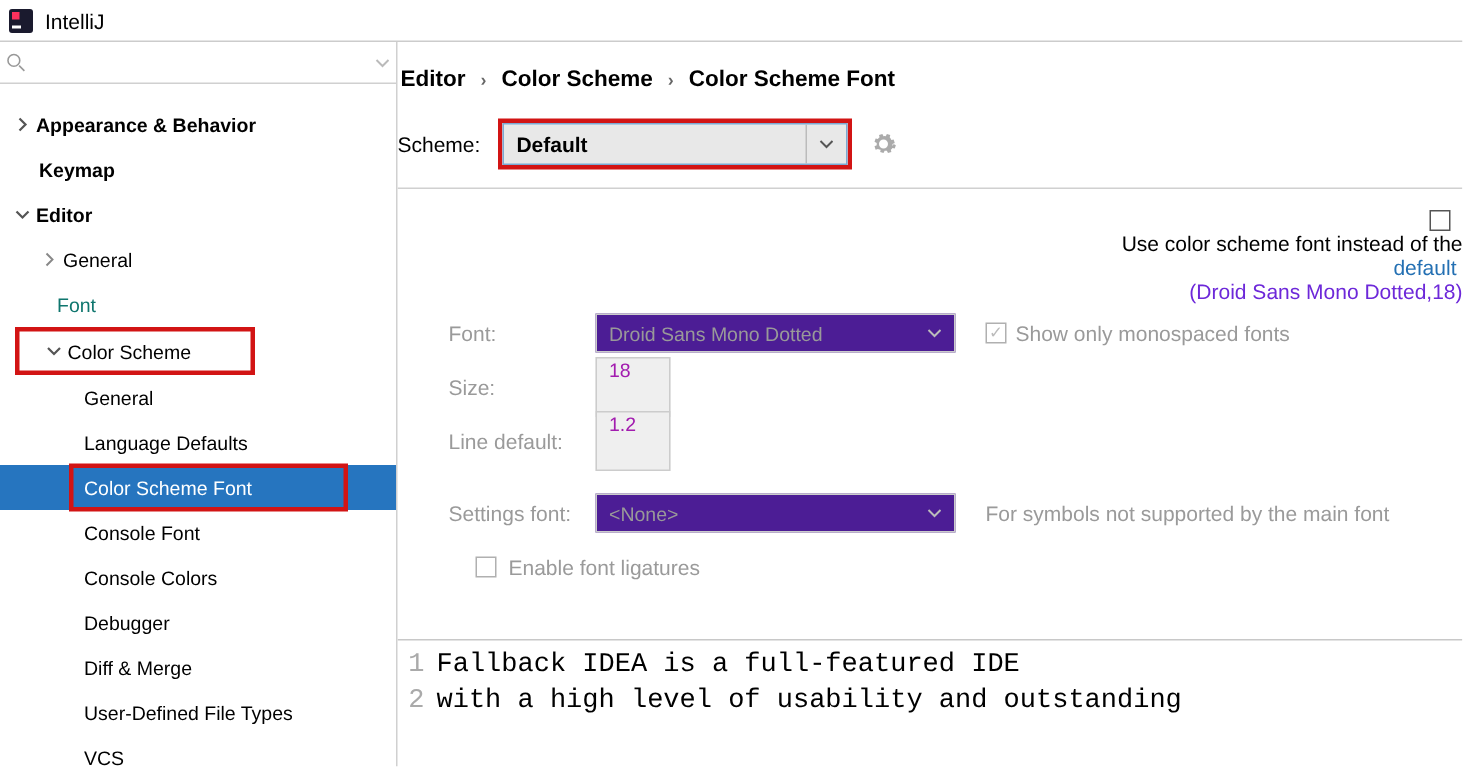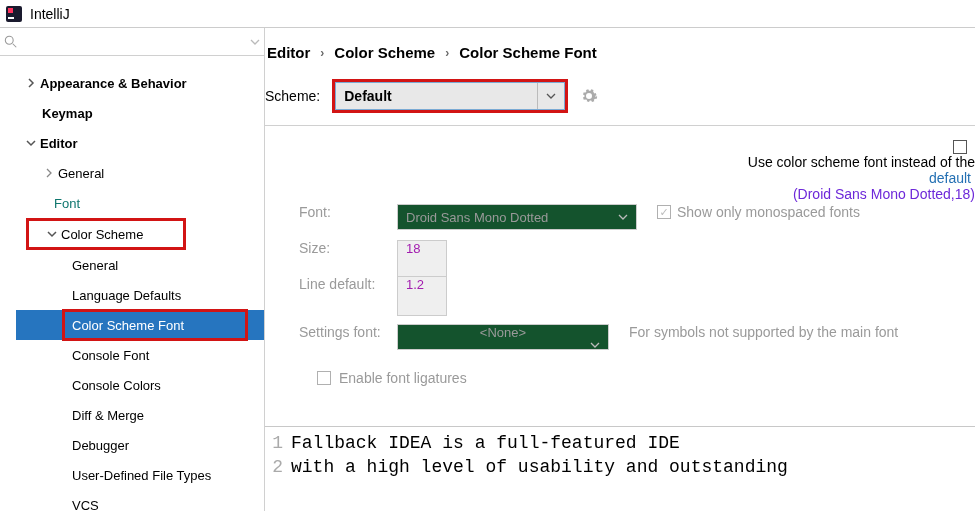--- a/index.html
+++ b/index.html
@@ -6,21 +6,21 @@
 body { font-family: "Segoe UI", Arial, sans-serif; font-size: 13px; color: #000; background: #fff; width: 975px; height: 511px; overflow: hidden; }
 .titlebar { display: flex; align-items: center; height: 28px; padding: 0 6px; border-bottom: 1px solid #ccc; }
 .app-icon { width: 16px; height: 16px; margin-right: 8px; }
 .title-text { font-size: 14px; }
 .container { display: flex; height: calc(511px - 28px); }
 .sidebar { width: 265px; border-right: 1px solid #d0d0d0; background: #fff; display: flex; flex-direction: column; }
 .search-wrap { display: flex; align-items: center; border-bottom: 1px solid #d0d0d0; height: 28px; padding: 0 4px; }
 .search-icon { width: 14px; height: 14px; margin-right: 4px; opacity: 0.6; }
 .search-input { flex: 1; border: none; outline: none; font-size: 13px; }
 .chev-down { width: 10px; height: 10px; opacity: 0.5; }
-.tree { flex: 1; overflow: auto; padding-top: 12px; padding-left: 16px; }
+.tree { flex: 1; overflow: auto; padding-top: 12px; }
 .tree-item { display: flex; align-items: center; height: 30px; cursor: pointer; }
 .tree-item.bold { font-weight: 700; }
 .tree-item .arrow { width: 14px; display: inline-flex; justify-content: center; margin-right: 2px; }
 .tree-item.selected { background: #2675bf; color: #fff; }
 .tree-item.link { color: #0f766e; }
 .hl-red { border: 3px solid #d21414; }
 .pad0 { padding-left: 8px; }
 .pad1 { padding-left: 26px; }
 .pad2 { padding-left: 38px; }
 .pad3 { padding-left: 56px; }
@@ -34,25 +34,25 @@
 .scheme-select .dd-arrow { margin-left: auto; border-left: 1px solid #bbb; padding-left: 8px; height: 100%; display: flex; align-items: center; }
 .gear { margin-left: 12px; opacity: 0.7; }
 .hr { border-top: 1px solid #d0d0d0; margin: 4px 0 14px 0; }
 .form-area { padding-left: 16px; color: #000; }
 .chk-row { display: flex; align-items: flex-end; font-size: 14px; margin-bottom: 2px; flex-direction: column; }
 .chk-box { width: 14px; height: 14px; border: 1px solid #555; margin-right: 8px; background: #fff; }
 .chk-box.gray { border-color: #b0b0b0; }
 .link-blue { color: #2470b3; margin: 0 4px; }
 .gray-text { color: #6d28d9; }
 .form-grid { padding-left: 18px; }
-.form-row { display: flex; align-items: flex-start; height: 36px; }
+.form-row { display: flex; align-items: center; height: 36px; }
 .form-label { width: 98px; color: #9a9a9a; font-size: 14px; }
-.select-disabled { display: flex; align-items: center; background: #14532d; border: 1px solid #ccc; color: #999; height: 26px; padding: 0 8px; font-size: 13px; }
+.select-disabled { display: flex; align-items: center; background: #4c1d95; border: 1px solid #ccc; color: #999; height: 26px; padding: 0 8px; font-size: 13px; }
 .select-font { width: 240px; }
-.select-fallback { width: 212px; flex-direction: column; }
+.select-fallback { width: 240px; }
 .input-disabled { background: #efefef; border: 1px solid #ccc; color: #a21caf; height: 40px; width: 50px; padding: 0 8px; font-size: 13px; }
 .hint-right { margin-left: 20px; color: #9a9a9a; font-size: 14px; display: flex; align-items: center; }
 .chk-inline { width: 14px; height: 14px; border: 1px solid #b0b0b0; margin-right: 6px; display: inline-flex; align-items: center; justify-content: center; background: #fff; }
 .check-mark { color: #bbb; font-size: 11px; line-height: 1; }
 .ligature-row { display: flex; align-items: center; margin: 10px 0 0 18px; color: #9a9a9a; font-size: 14px; }
 .preview { margin-top: 40px; border-top: 1px solid #c8c8c8; padding: 4px 0 0 0; font-family: "Droid Sans Mono", "Courier New", monospace; font-size: 18px; line-height: 24px; }
 .code-line { display: flex; }
 .gutter { width: 26px; text-align: right; color: #aaa; padding-right: 8px; font-family: inherit; }
 .code-text { white-space: pre; }
 svg { display: block; }
@@ -138,24 +138,24 @@
         </div>
         <div class="hl-red" style="position:absolute;left:46px;top:-1px;width:186px;height:32px;pointer-events:none;"></div>
       </div>
       <div class="tree-item pad3">
         <span>Console Font</span>
       </div>
       <div class="tree-item pad3">
         <span>Console Colors</span>
       </div>
       <div class="tree-item pad3">
+        <span>Debugger</span>
+      </div>
+      <div class="tree-item pad3">
         <span>Diff &amp; Merge</span>
-      </div>
-      <div class="tree-item pad3">
-        <span>Debugger</span>
       </div>
       <div class="tree-item pad3">
         <span>User-Defined File Types</span>
       </div>
       <div class="tree-item pad3">
         <span>VCS</span>
       </div>
     </div>
   </div>
 

